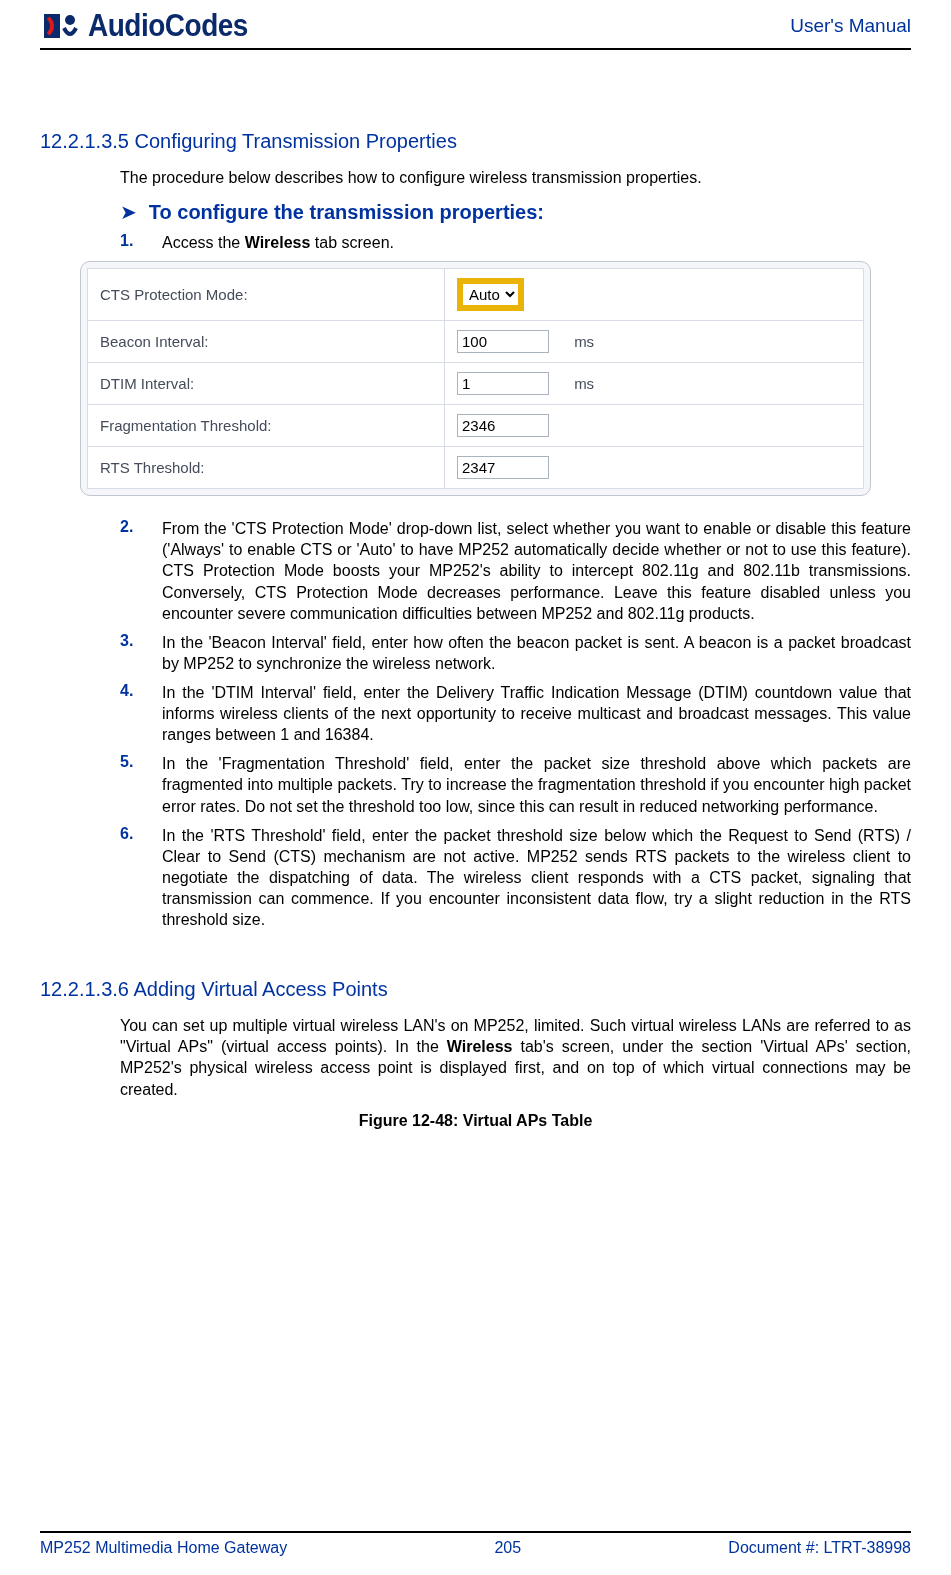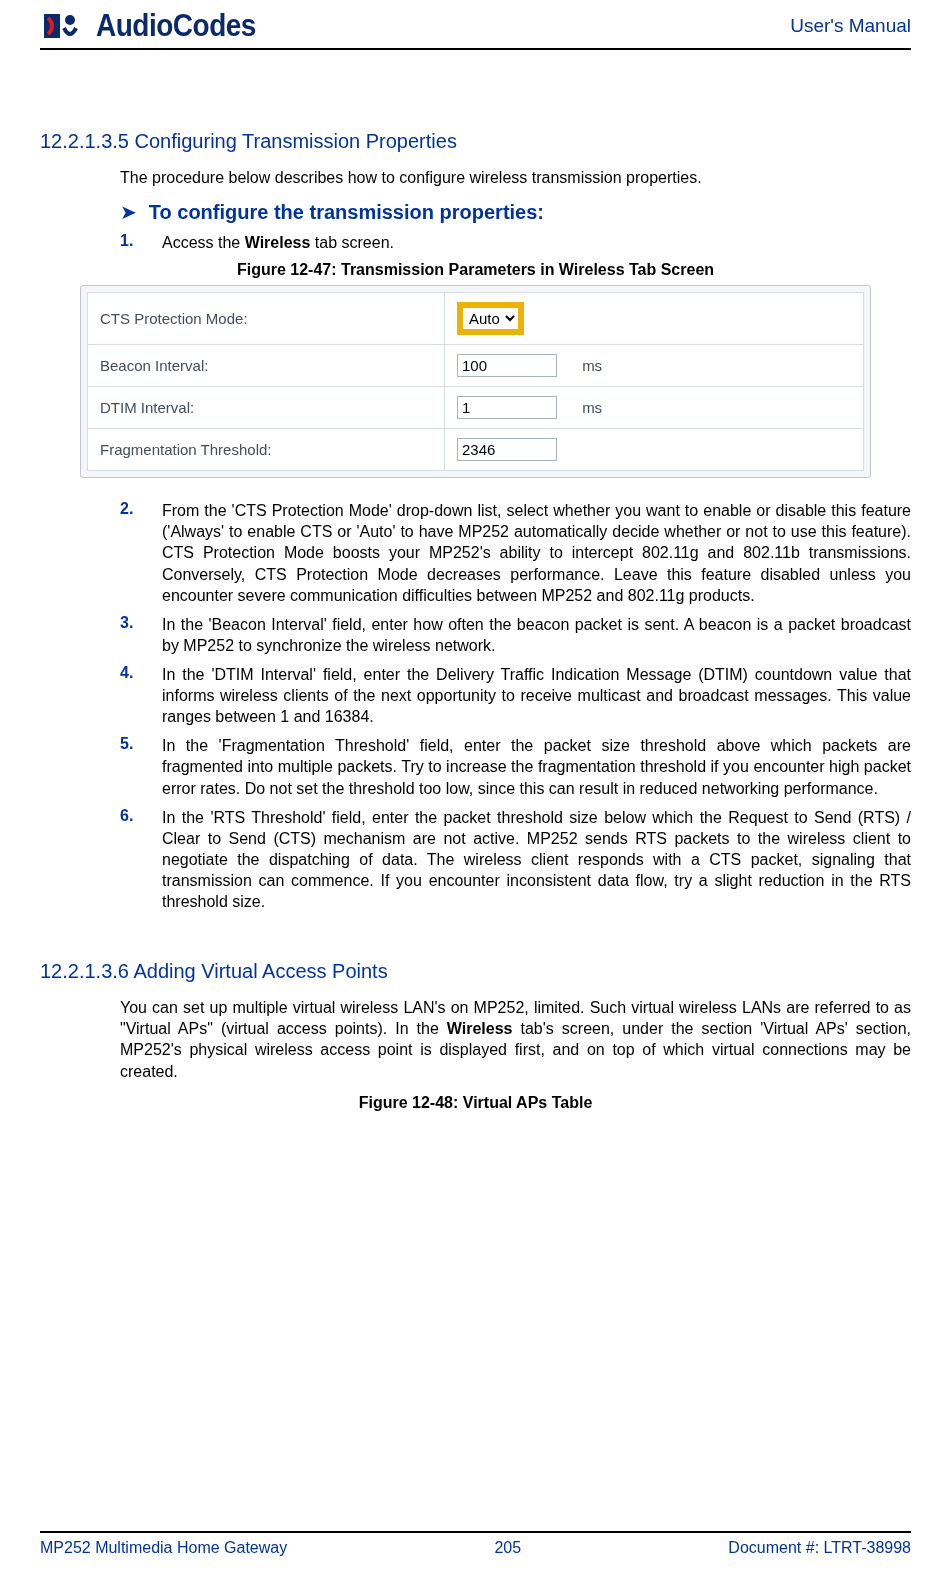--- a/index.html
+++ b/index.html
@@ -17,21 +17,21 @@
   }
   .header-row {
     display: flex;
     justify-content: space-between;
     align-items: center;
     padding-bottom: 4px;
   }
   .logo-wrap {
     display: flex;
     align-items: center;
-    gap: 14px;
+    gap: 6px;
   }
   .logo-wrap svg { display:block; }
   .logo-text {
     font-size: 28px;
     font-weight: bold;
     color: #0a2a6b;
     letter-spacing: -0.5px;
     transform: scaleY(1.15);
   }
   .users-manual {
@@ -75,42 +75,42 @@
   .ol-body { flex: 1; line-height: 1.32; }
   .bold { font-weight: bold; }
   .fig-caption {
     text-align: center;
     font-weight: bold;
     margin: 8px 0 6px 0;
   }
   
   .shot {
     border: 1px solid #bfc6cf;
-    border-radius: 3px;
+    border-radius: 10px;
     margin: 4px 40px 22px 40px;
     background: #f4f6f9;
     padding: 6px;
   }
   .shot-table { width: 100%; border-collapse: collapse; }
   .shot-table td {
     border: 1px solid #d8dde5;
     padding: 9px 12px;
     font-size: 15px;
     color: #444c5a;
     background: #fff;
     vertical-align: middle;
   }
   .shot-table td.label-cell { width: 46%; }
   .shot-input {
     font-family: Arial, sans-serif;
     font-size: 15px;
     padding: 2px 4px;
     border: 1px solid #aab2bf;
     background: #fff;
-    width: 100px;
+    width: 92px;
   }
   .shot-select {
     font-family: Arial, sans-serif;
     font-size: 15px;
     padding: 1px 2px;
     border: 6px solid #eab308;
     background: #fff;
   }
   .unit { margin-left: 21px; color:#444c5a; }
   
@@ -158,21 +158,20 @@
     <span class="proc-text">To configure the transmission properties:</span>
   </div>
 
   <div class="ol-item">
     <span class="ol-num">1.</span>
     <span class="ol-body">
       <span>Access the </span><span class="bold">Wireless</span><span> tab screen.</span>
     </span>
   </div>
 
-  <div class="fig-caption">Figure 12-47: Transmission Parameters in Wireless Tab Screen</div>
 
   <div class="shot">
     <table class="shot-table">
       <tbody>
           <tr>
         <td class="label-cell">CTS Protection Mode:</td>
         <td>
           <select class="shot-select">
             <option>Auto</option>
           </select>
@@ -189,20 +188,26 @@
         <td class="label-cell">DTIM Interval:</td>
         <td>
           <input class="shot-input" value="1" style="">
           <span class="unit">ms</span>
         </td>
       </tr>
       <tr>
         <td class="label-cell">Fragmentation Threshold:</td>
         <td>
           <input class="shot-input" value="2346" style="">
+        </td>
+      </tr>
+      <tr>
+        <td class="label-cell">RTS Threshold:</td>
+        <td>
+          <input class="shot-input" value="2347" style="">
         </td>
       </tr>
     </tbody>
       </table>
   </div>
 
   <div class="ol-item">
     <span class="ol-num">2.</span>
     <span class="ol-body">From the 'CTS Protection Mode' drop-down list, select whether you want to enable or disable this feature ('Always' to enable CTS or 'Auto' to have MP252 automatically decide whether or not to use this feature). CTS Protection Mode boosts your MP252's ability to intercept 802.11g and 802.11b transmissions. Conversely, CTS Protection Mode decreases performance. Leave this feature disabled unless you encounter severe communication difficulties between MP252 and 802.11g products.</span>
   </div>

